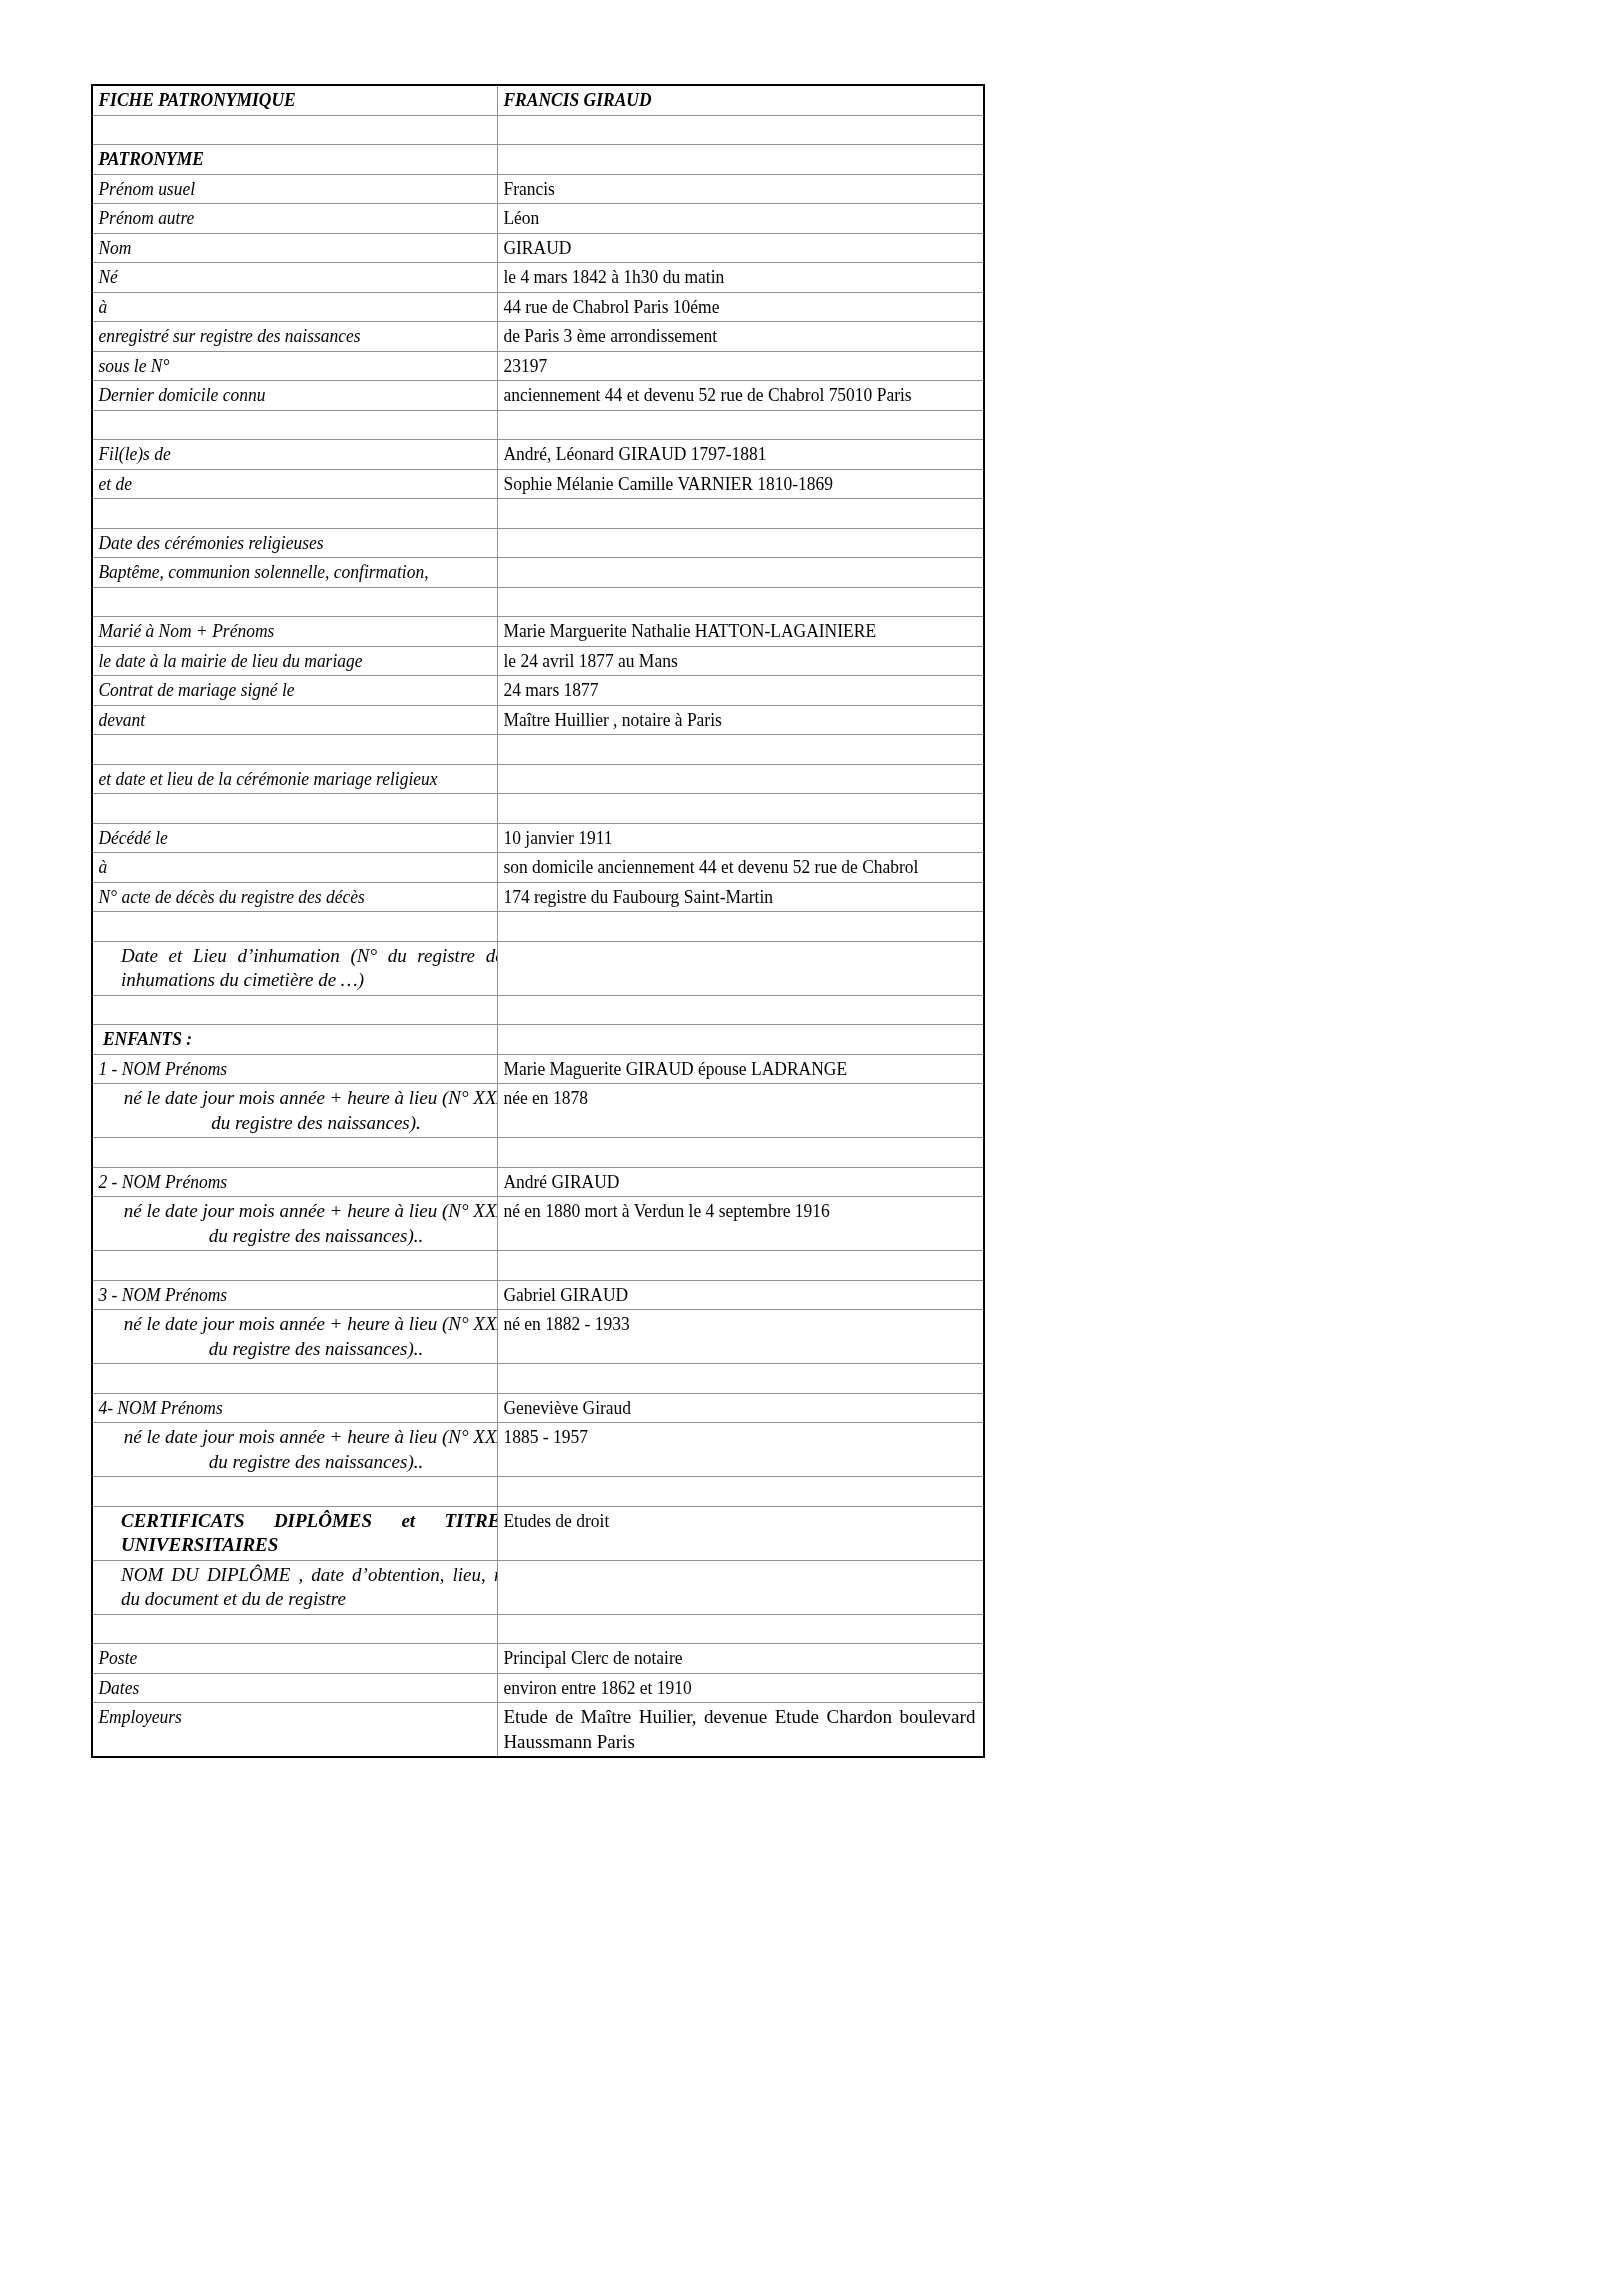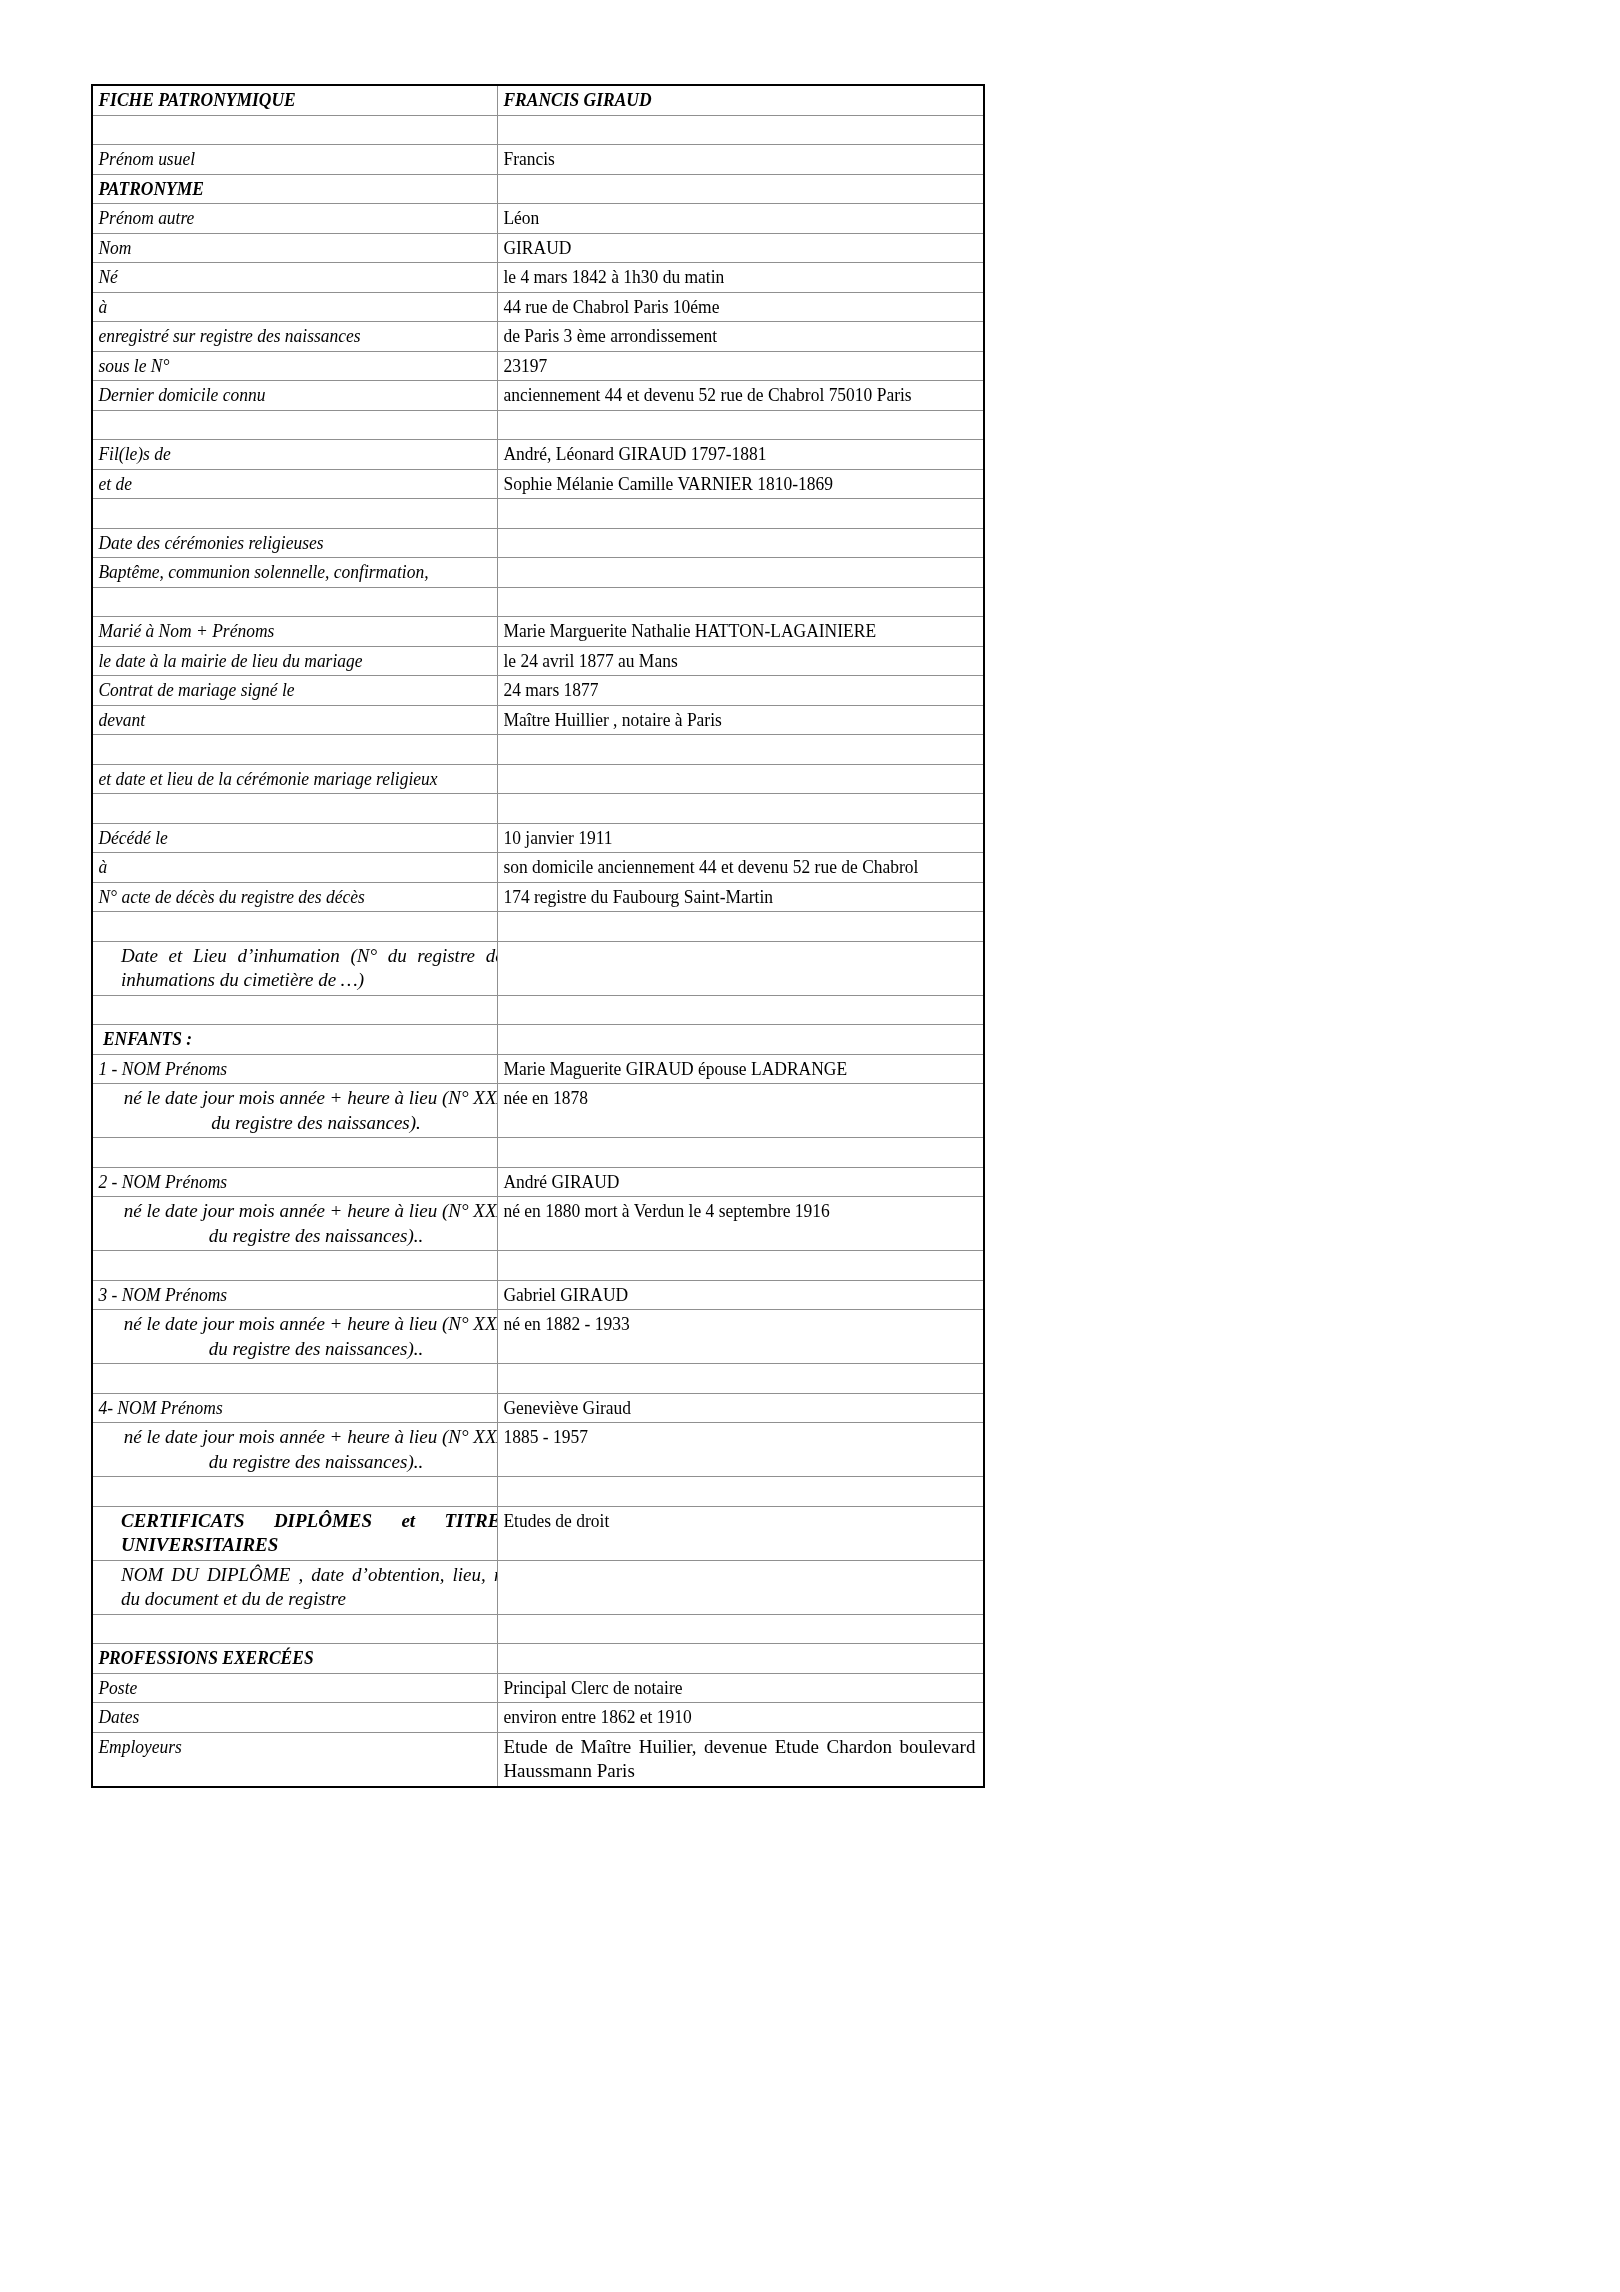--- a/index.html
+++ b/index.html
@@ -135,33 +135,33 @@
           <td>
               <span class="lab">&nbsp;</span>
             </td>
           <td>
               <span class="val">&nbsp;</span>
             </td>
         </tr>
 
         <tr>
           <td>
-              <span class="lab">Prénom usuel</span>
-            </td>
-          <td>
-              <span class="val">Francis</span>
-            </td>
-        </tr>
-
-        <tr>
-          <td>
             <span class="lab hdr">PATRONYME</span>
           </td>
           <td>
               <span class="val">&nbsp;</span>
+            </td>
+        </tr>
+
+        <tr>
+          <td>
+              <span class="lab">Prénom usuel</span>
+            </td>
+          <td>
+              <span class="val">Francis</span>
             </td>
         </tr>
         <tr>
           <td>
               <span class="lab">Prénom autre</span>
             </td>
           <td>
               <span class="val">Léon</span>
             </td>
         </tr>
@@ -518,28 +518,20 @@
           <td>
               <span class="lab">&nbsp;</span>
             </td>
           <td>
               <span class="val">&nbsp;</span>
             </td>
         </tr>
 
         <tr>
           <td>
-            <span class="lab hdr">PROFESSIONS EXERCÉES</span>
-          </td>
-          <td>
-              <span class="val">&nbsp;</span>
-            </td>
-        </tr>
-        <tr>
-          <td>
               <span class="lab">Poste</span>
             </td>
           <td>
               <span class="val">Principal Clerc de notaire</span>
             </td>
         </tr>
         <tr>
           <td>
               <span class="lab">Dates</span>
             </td>

